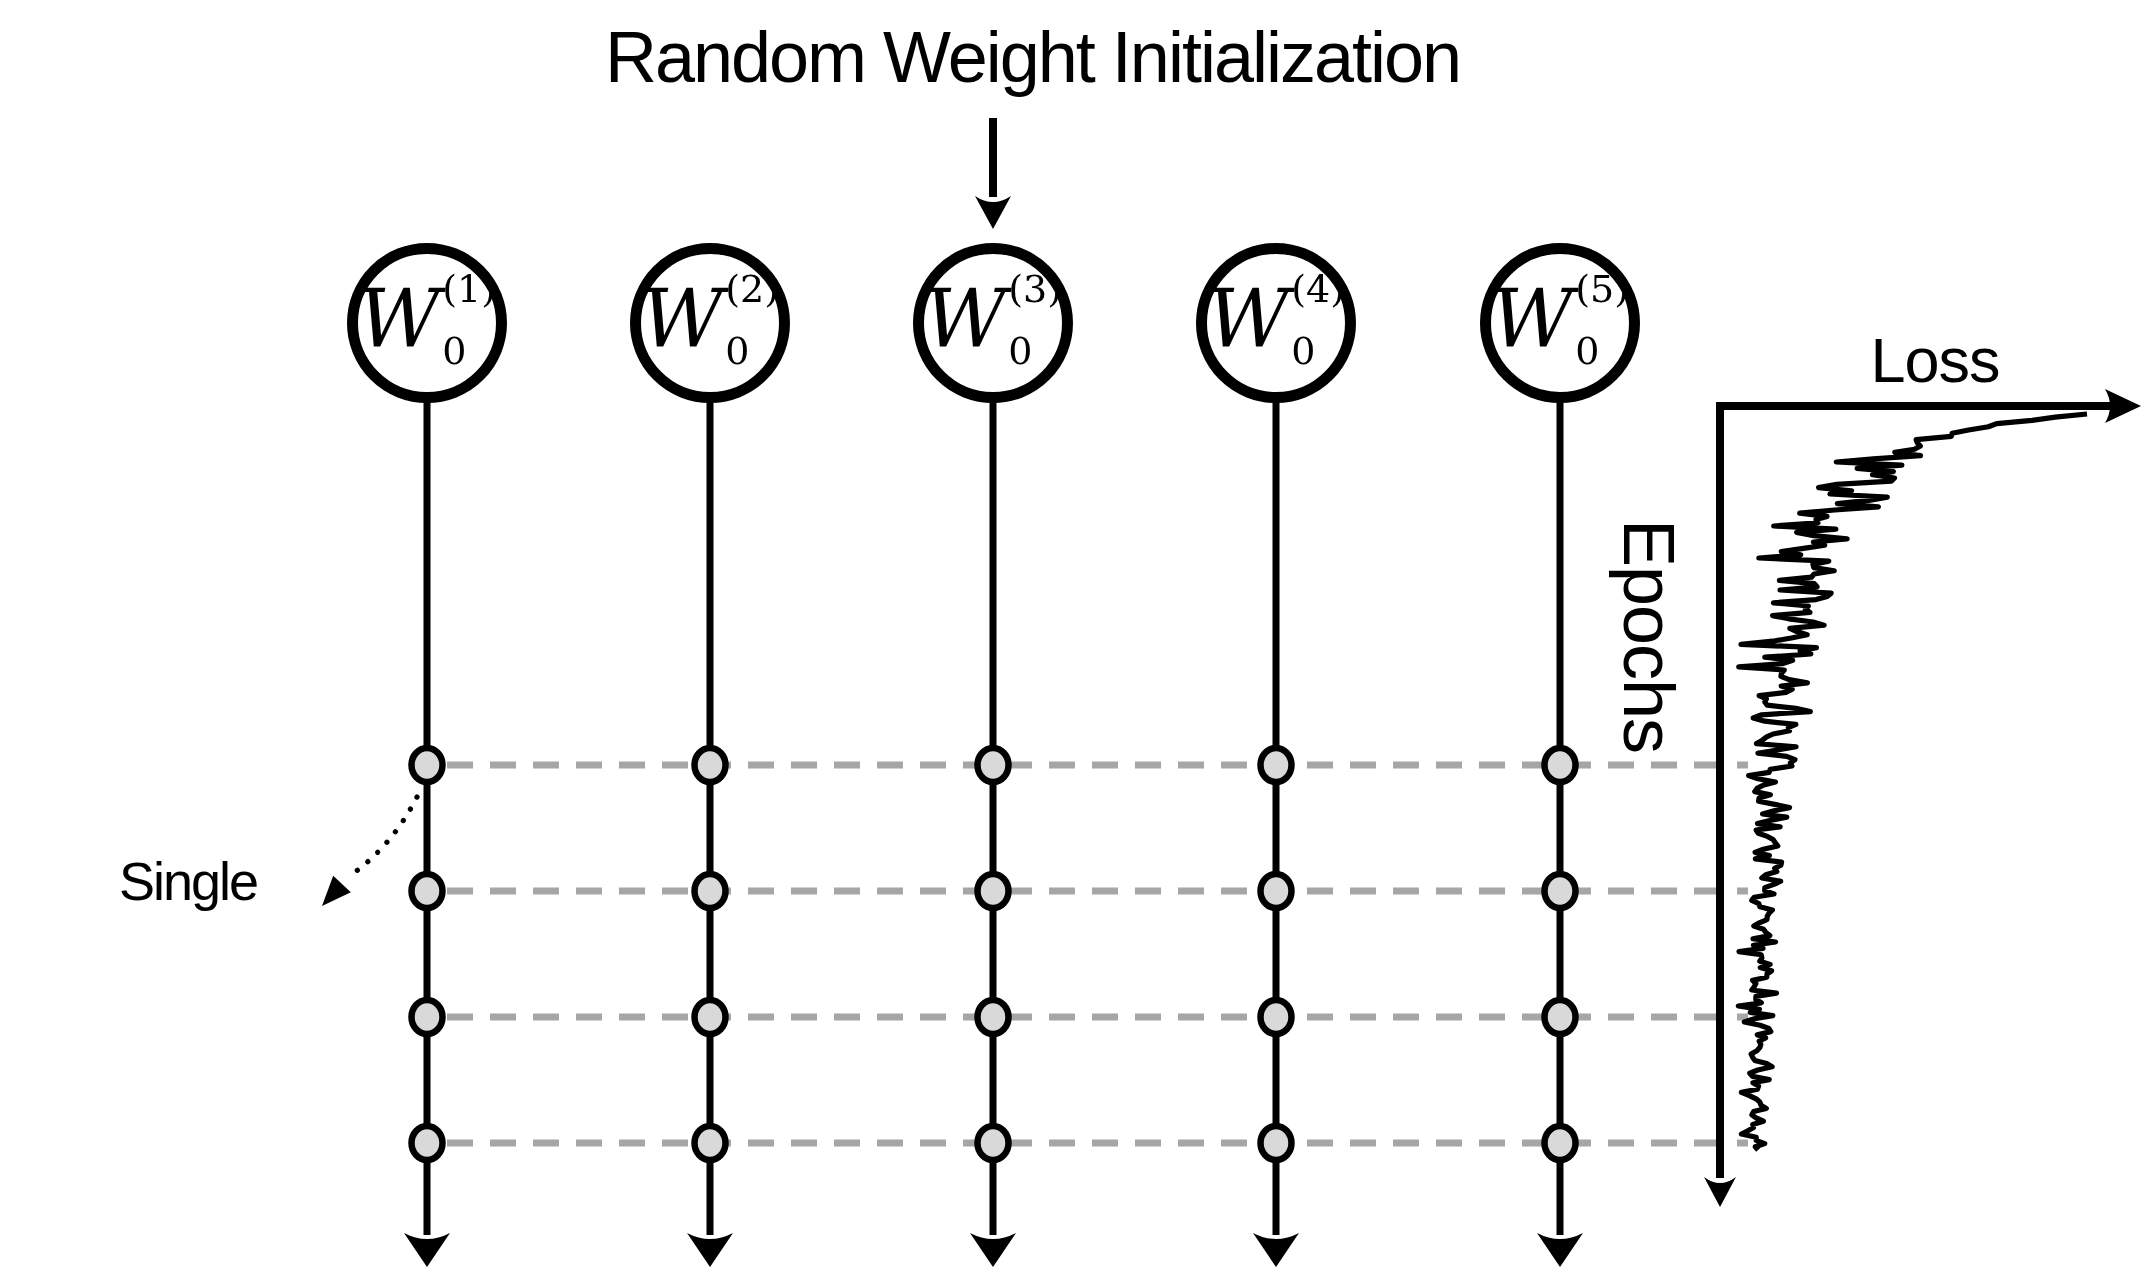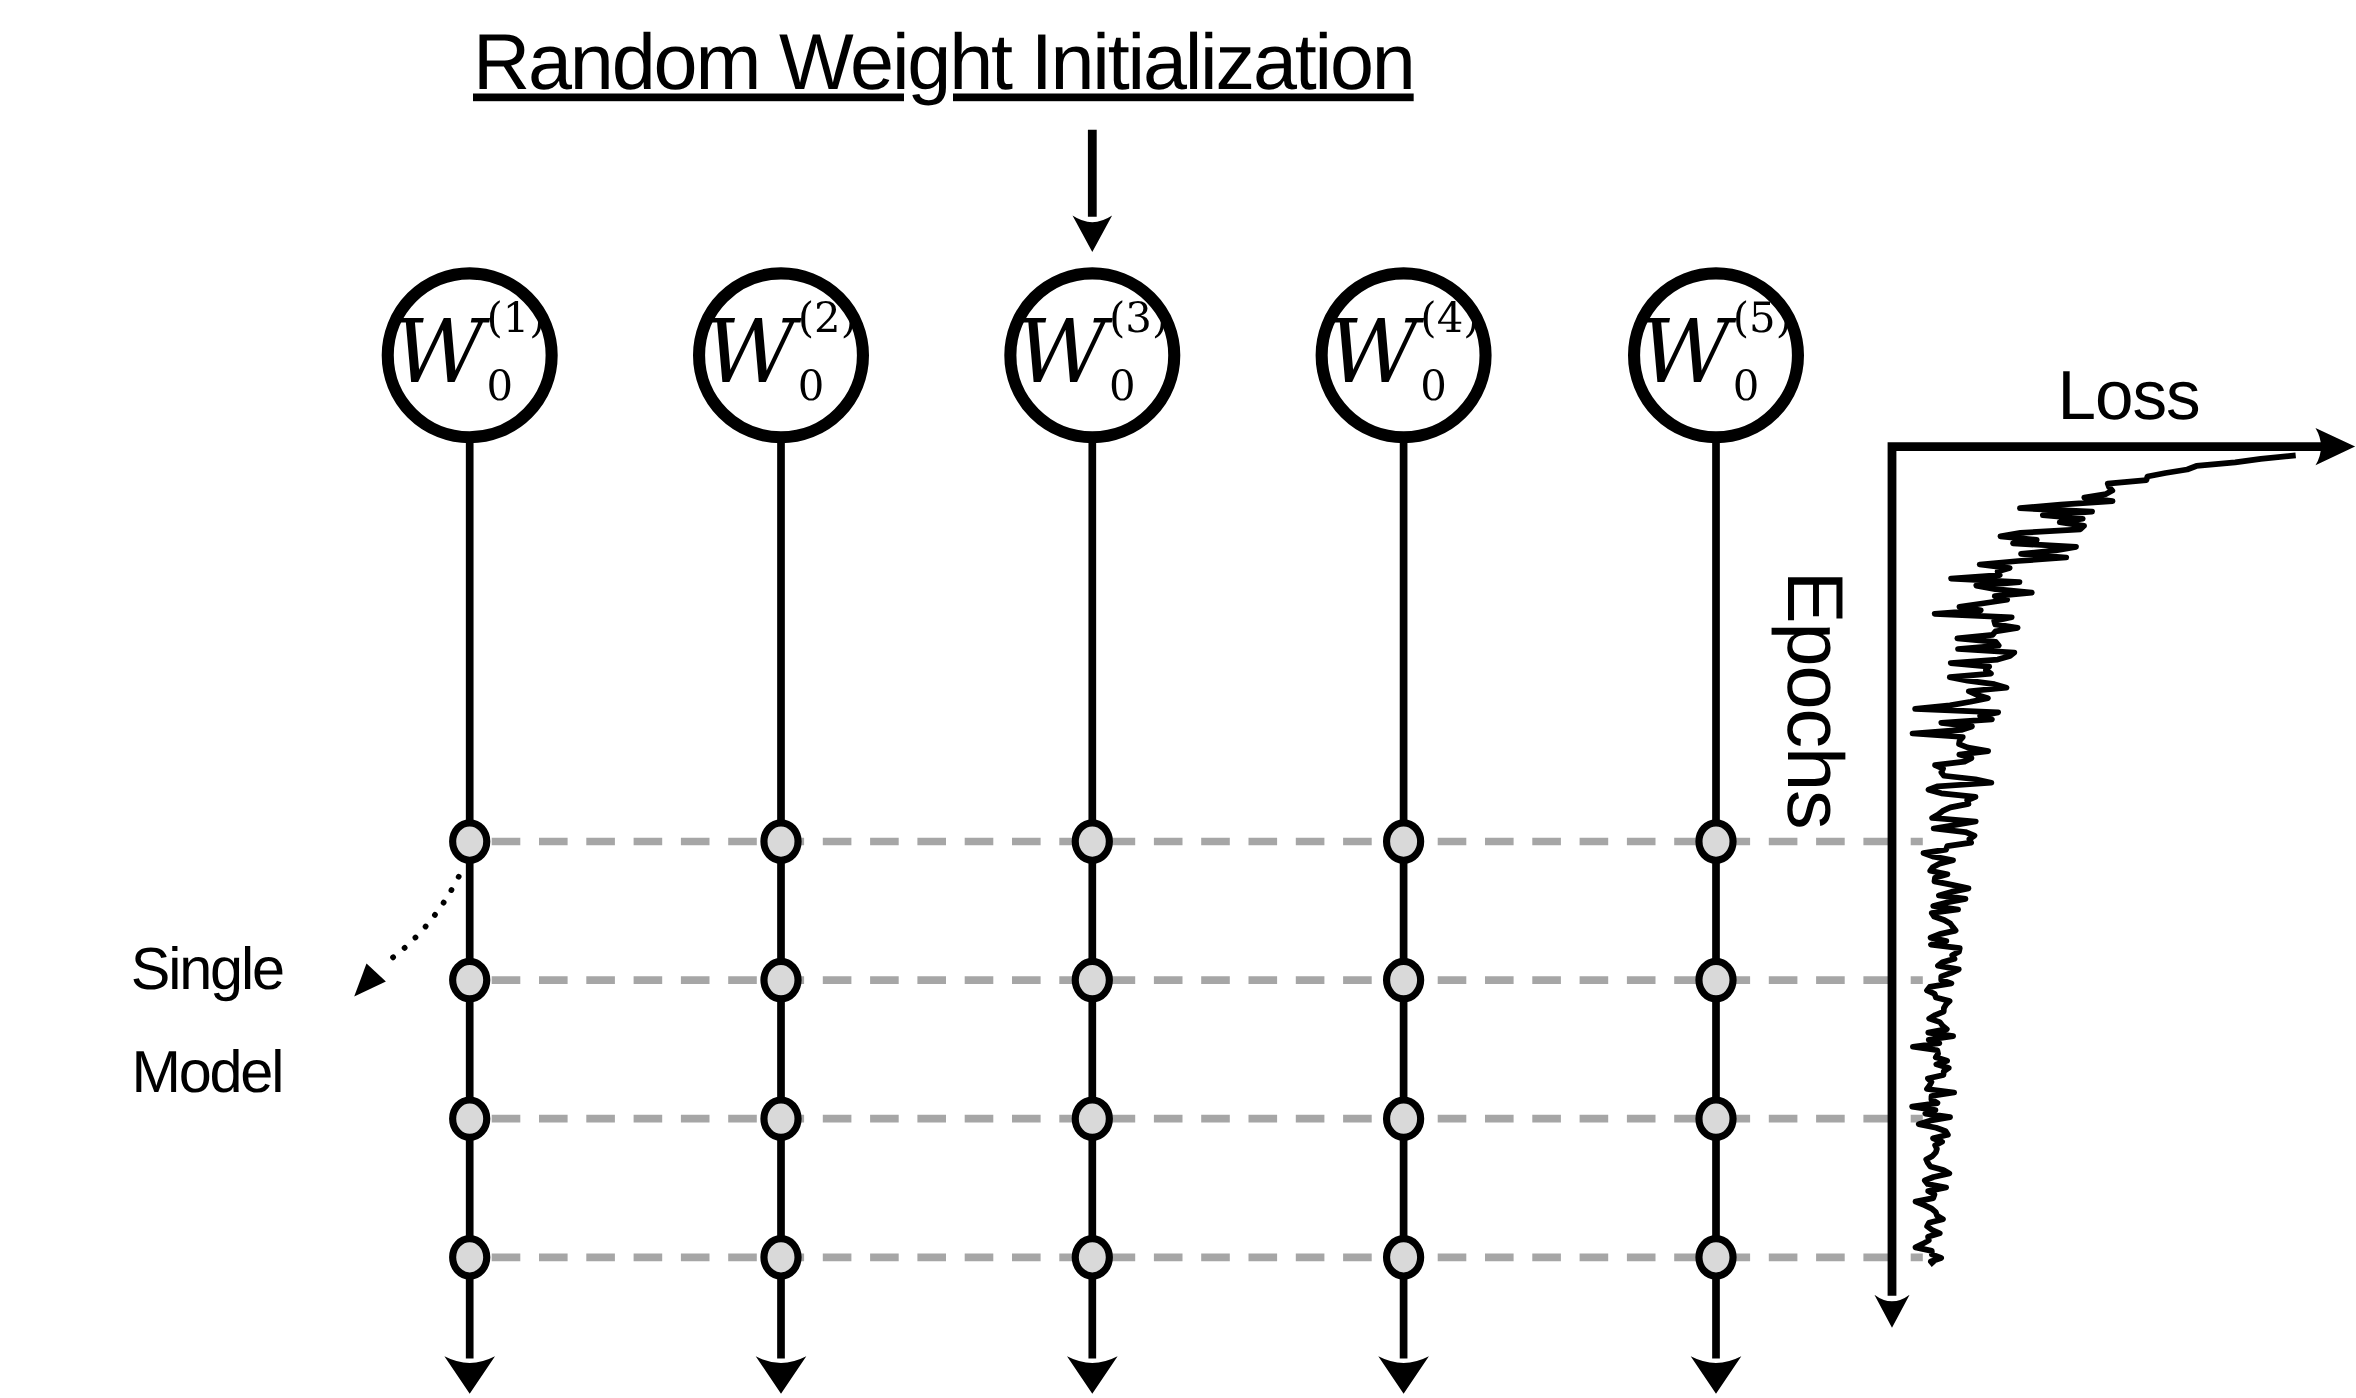--- a/index.html
+++ b/index.html
@@ -6,22 +6,22 @@
   .canvas{
     position:relative;
     width:2142px;height:1271px;
     background:#ffffff;
     font-family:"Liberation Sans",sans-serif;
     color:#000;
     overflow:hidden;
   }
   .diagram-svg{position:absolute;left:0;top:0;}
   .title{
-    position:absolute;left:430px;top:16px;width:1165px;
-    text-align:left;font-size:72px;letter-spacing:-2px;white-space:nowrap;text-decoration:underline;
+    position:absolute;left:450px;top:16px;width:1165px;
+    text-align:center;font-size:72px;letter-spacing:-2px;white-space:nowrap;
   }
   .loss-label{
     position:absolute;left:1800px;top:324px;width:270px;
     text-align:center;font-size:63px;letter-spacing:-1px;
   }
   .epochs-label{
     position:absolute;left:1649px;top:636px;
     transform:translate(-50%,-50%) rotate(90deg);
     font-size:72px;letter-spacing:-1px;white-space:nowrap;
   }
@@ -100,21 +100,20 @@
     </svg>
 
   <div class="title">Random Weight Initialization</div>
 
   <div class="loss-label">Loss</div>
 
   <div class="epochs-label">Epochs</div>
 
   <div class="snapshot-label">
     <div>Single</div>
-    <div>Model</div>
   </div>
 
   <div class="wlabel" style="left:427px">
     <span class="wbase">W</span>
     <span class="wscripts">
       <span>(1)</span>
       <span>0</span>
     </span>
   </div>
   <div class="wlabel" style="left:710px">

